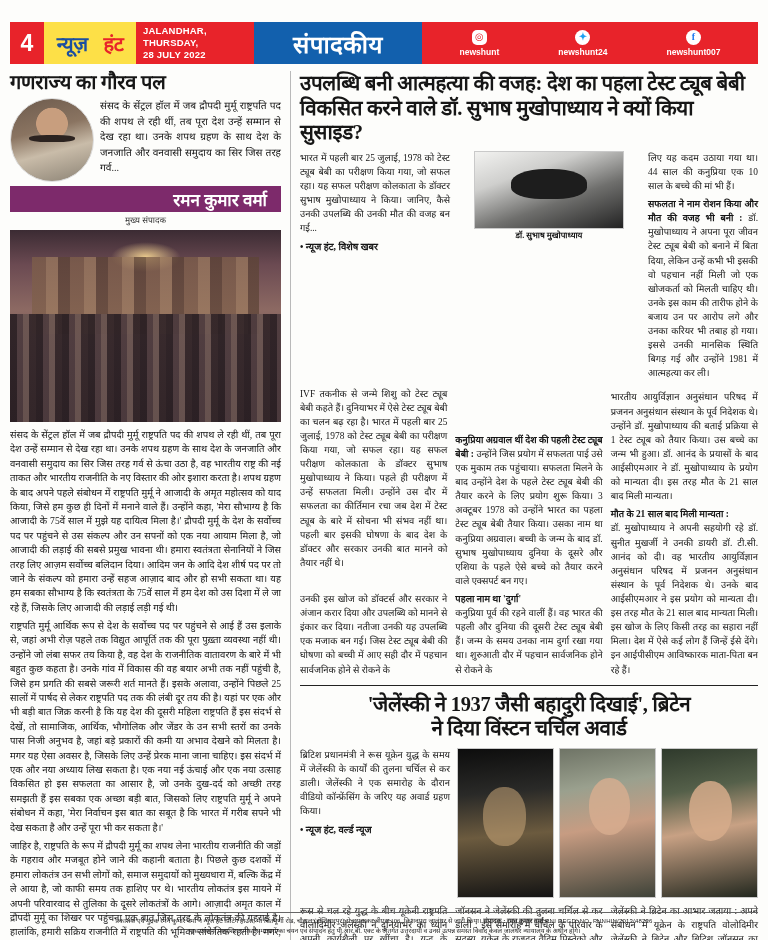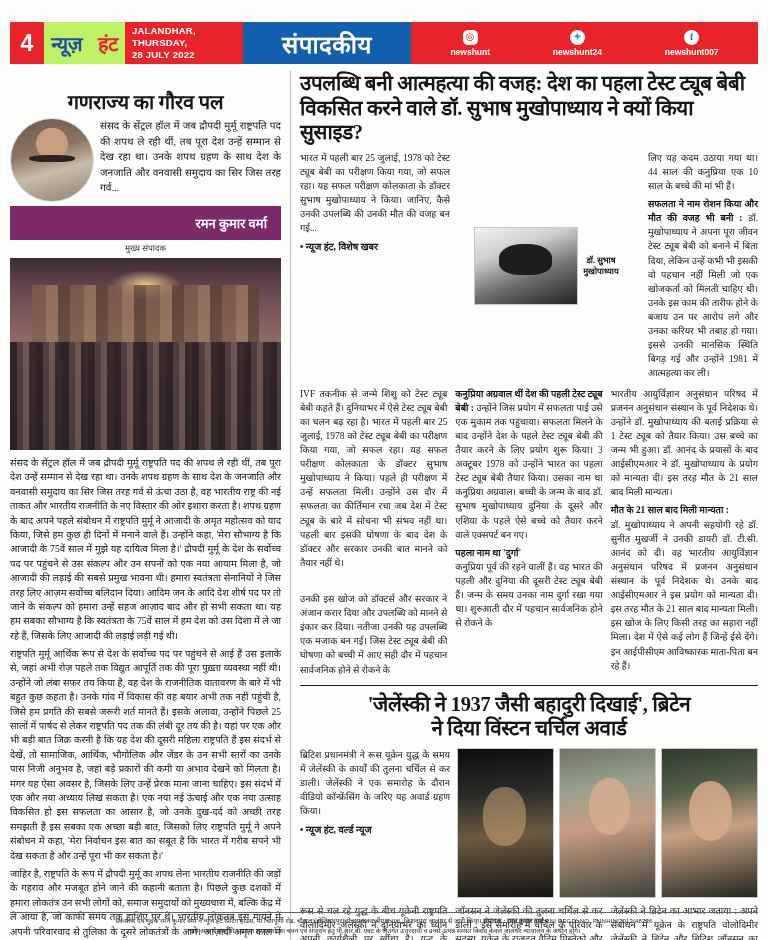--- a/index.html
+++ b/index.html
@@ -13,22 +13,22 @@
   .page{width:768px;height:940px;position:relative;box-sizing:border-box;padding:0 10px;}
 
   
   .masthead{display:flex;align-items:stretch;height:42px;margin-top:22px;}
   .pageno{
     width:34px;background:#e8232a;color:#fff;
     display:flex;align-items:center;justify-content:center;
     font-size:23px;font-weight:bold;font-family:"Liberation Sans",sans-serif;
   }
   .logo{
-    width:81px;display:flex;align-items:center;justify-content:center;
-    font-size:20px;font-weight:bold;background:#bef264;letter-spacing:-.5px;
+    width:92px;display:flex;align-items:center;justify-content:center;
+    font-size:20px;font-weight:bold;background:#fde047;letter-spacing:-.5px;
   }
   .logo .l1{color:#1b4fa0;}
   .logo .l2{color:#e8232a;margin-left:16px;}
   .dateblk{
     background:#e8232a;color:#fff;flex:0 0 118px;
     display:flex;flex-direction:column;justify-content:center;
     padding-left:7px;box-sizing:border-box;
     font-family:"Liberation Sans",sans-serif;font-weight:bold;
     font-size:9.5px;line-height:1.25;letter-spacing:.2px;
   }
@@ -52,43 +52,43 @@
   .soc .glyph.fb{color:#1877f2;border-radius:50%;font-family:"Liberation Serif",serif;}
   .soc .nm{color:#fff;font-size:8.5px;font-family:"Liberation Sans",sans-serif;font-weight:bold;}
 
   
   .grid{display:flex;margin-top:7px;gap:9px;}
   .col-left{width:271px;flex:0 0 271px;}
   .col-right{flex:1;border-left:1px solid #b9b9b9;padding-left:9px;}
 
   
   .ed-title{
-    text-align:center;font-size:20px;font-weight:bold;
-    letter-spacing:-.2px;line-height:1.15;margin-bottom:4px;margin-top:20px;
+    font-size:20px;font-weight:bold;
+    letter-spacing:-.2px;line-height:1.15;margin-bottom:4px;
   }
   .ed-top{display:flex;gap:6px;}
   .ed-photo{
     width:82px;height:82px;border-radius:50%;flex:0 0 82px;
     background:
       radial-gradient(circle at 50% 30%,#c89e7e 0 22%,transparent 23%),
       linear-gradient(165deg,#6d5b4d 0%,#8a7461 38%,#c9bca9 62%,#8b8274 100%);
     position:relative;overflow:hidden;border:1px solid #ddd;
   }
   .ed-photo:after{
     content:"";position:absolute;left:22%;top:44%;width:56%;height:9%;
     background:#2c2320;border-radius:40%;
   }
   .ed-intro{
     font-size:10.2px;line-height:1.52;text-align:justify;flex:1;
   }
   .byline-bar{
-    background:#7d2a6b;color:#fff;height:34px;margin-top:4px;
+    background:#7d2a6b;color:#fff;height:26px;margin-top:4px;
     display:flex;align-items:center;justify-content:flex-end;
     padding-right:14px;box-sizing:border-box;
-    font-size:13px;font-weight:bold;
+    font-size:17px;font-weight:bold;
   }
   .byline-sub{text-align:center;font-size:8.5px;margin-top:2px;color:#333;}
 
   .ed-image{
     height:192px;margin-top:5px;position:relative;overflow:hidden;
     background:linear-gradient(180deg,#3b2b33 0%,#6b4a52 18%,#8d6a63 42%,#5e4a4e 70%,#2e2428 100%);
   }
   .ed-image .mass{
     position:absolute;bottom:0;left:0;right:0;height:56%;
     background:repeating-linear-gradient(90deg,#2b2024 0 7px,#4d3b3e 7px 13px,#6a5551 13px 19px,#332629 19px 26px);
@@ -113,41 +113,41 @@
   .headline{
     font-size:20.5px;font-weight:bold;line-height:1.2;
     letter-spacing:-.3px;margin:0 0 6px 0;
   }
   .story-top{display:flex;gap:24px;}
   .st-col{font-size:9.4px;line-height:1.5;text-align:justify;}
   .st-col.c1{flex:0 0 150px;}
   .st-col.c3{flex:1;}
   .kicker{font-weight:bold;font-size:9.6px;margin-top:5px;}
   .photos{flex:0 0 150px;display:flex;gap:6px;}
-  .ph{flex:1;display:flex;flex-direction:row;align-items:center;}
+  .ph{flex:1;display:flex;flex-direction:column;align-items:center;}
   .ph .img{width:100%;height:78px;border:1px solid #c9c9c9;box-sizing:border-box;}
   .ph.a .img{
     background:linear-gradient(160deg,#f2f2f0 0%,#cfcfcd 30%,#6f6f6d 62%,#232323 100%);
     position:relative;overflow:hidden;
   }
   .ph.a .img:after{
     content:"";position:absolute;left:24%;top:22%;width:52%;height:40%;
     background:#1d1d1d;border-radius:45% 45% 38% 38%;
   }
   .ph.b .img{
     background:linear-gradient(170deg,#3f7a3a 0%,#5da24f 28%,#c96f62 55%,#b44a3c 100%);
     position:relative;overflow:hidden;
   }
   .ph.b .img:after{
     content:"";position:absolute;left:28%;top:18%;width:44%;height:42%;
     background:#6f4a34;border-radius:50% 50% 42% 42%;
   }
   .cap{font-size:8.3px;line-height:1.3;text-align:center;font-weight:bold;margin-top:2px;}
 
-  .story-cols{display:flex;gap:8px;margin-top:6px;}
+  .story-cols{display:flex;gap:8px;margin-top:6px;align-items:flex-end;}
   .story-cols .c{flex:1;font-size:9.4px;line-height:1.5;text-align:justify;}
   .sub{font-weight:bold;}
   .divider{border-top:1.6px solid #222;margin:8px 0 6px 0;}
 
   
   .headline2{
     font-size:20.5px;font-weight:bold;line-height:1.2;text-align:center;
     letter-spacing:-.3px;margin:0 0 7px 0;
   }
   .b-top{display:flex;gap:7px;}

